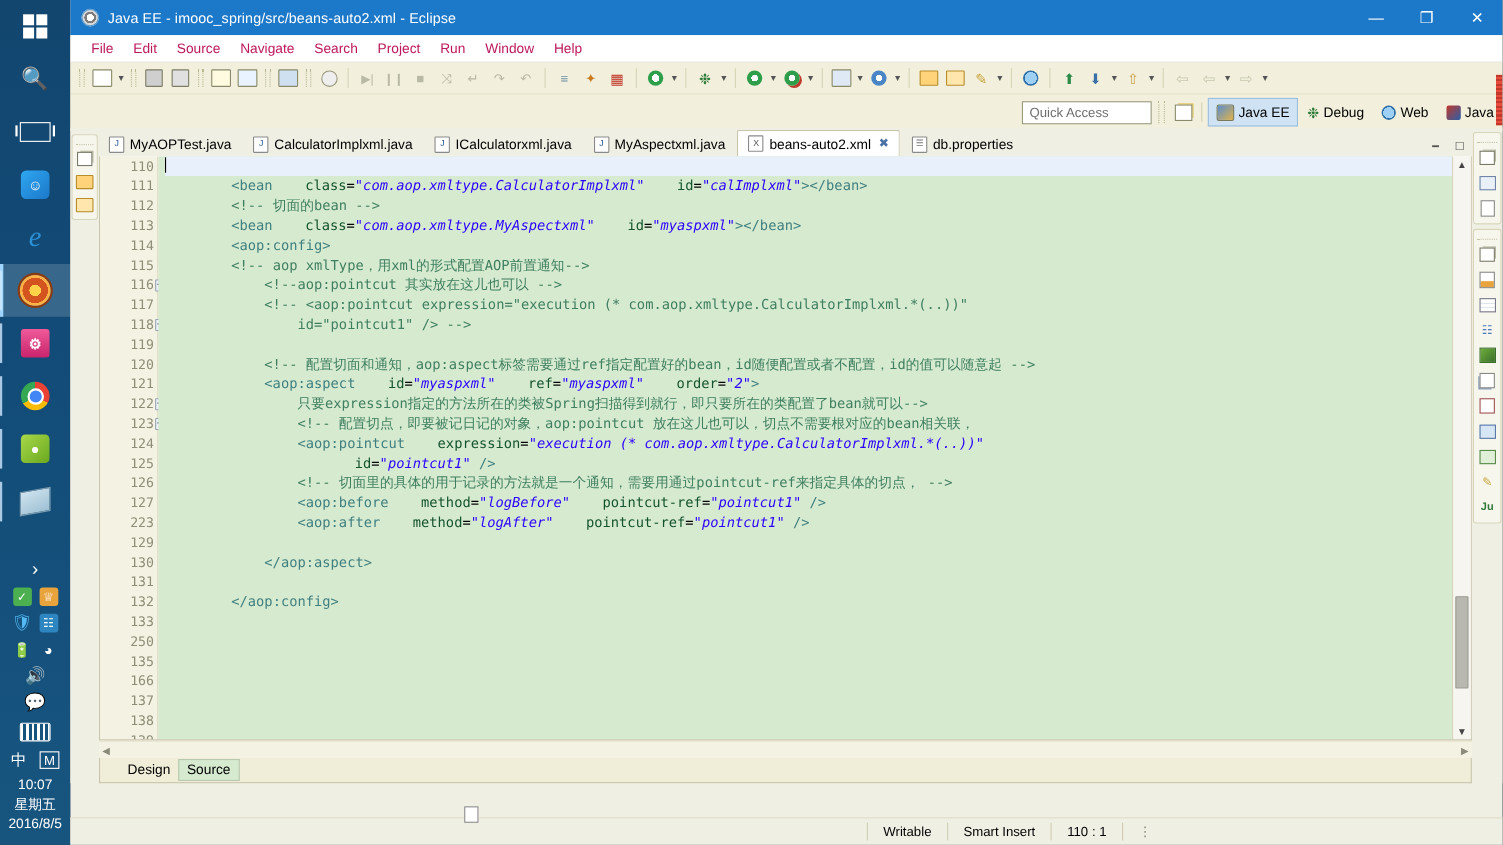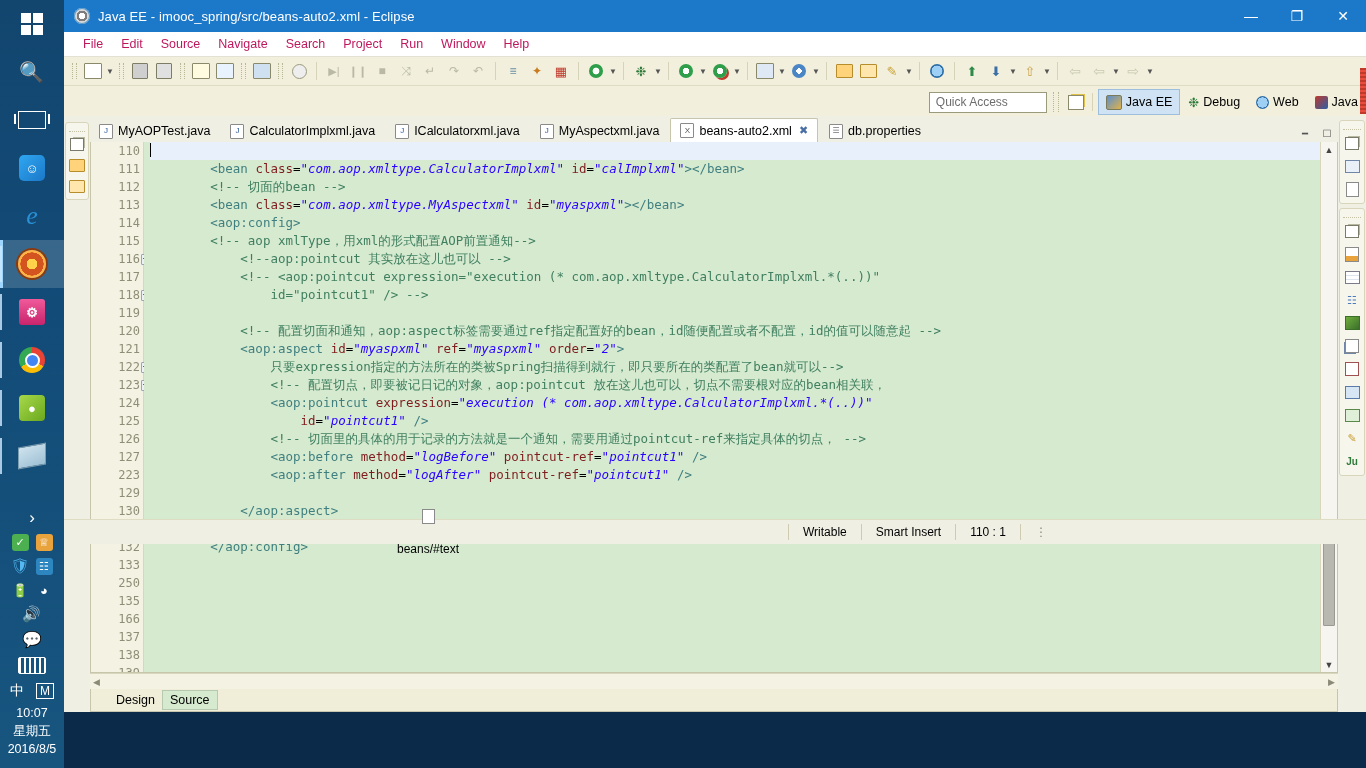--- a/index.html
+++ b/index.html
@@ -35,21 +35,21 @@
 
   .tb-bottom{position:absolute;bottom:0;left:0;width:64px;padding-bottom:4px;}
   .tray-row{display:flex;justify-content:center;align-items:center;gap:7px;height:24px;}
   .tray-ic{width:17px;height:17px;border-radius:3px;display:flex;align-items:center;justify-content:center;font-size:11px;color:#fff;}
   .tray-one{display:flex;justify-content:center;align-items:center;height:26px;}
   .ime{display:flex;justify-content:center;align-items:center;gap:12px;height:26px;color:#fff;font-size:14px;}
   .ime .boxm{border:1px solid #fff;padding:0 3px;line-height:14px;font-size:12px;}
   .clock{color:#fff;text-align:center;font-size:12.5px;line-height:18px;padding-bottom:6px;}
 
   
-  .eclipse{position:absolute;left:64px;top:0;width:1302px;height:544px;background:#f0efe4;}
+  .eclipse{position:absolute;left:64px;top:0;width:1302px;height:768px;background:#f0efe4;}
   .titlebar{
     height:32px;background:#1c78c8;display:flex;align-items:center;color:#fff;
     font-size:13px;
   }
   .title-ico{width:16px;height:16px;margin:0 8px 0 10px;border-radius:50%;
     background:radial-gradient(circle at 50% 50%,#fff 0 28%,#7d7d7d 29% 46%,#d8d8d8 47% 100%);
     box-shadow:0 0 0 1px #5599cc inset;flex:none;}
   .title-text{flex:1;letter-spacing:.1px;}
   .wbtns{display:flex;height:32px;}
   .wbtn{width:46px;height:32px;display:flex;align-items:center;justify-content:center;font-size:14px;color:#fff;}
@@ -100,21 +100,21 @@
   .fold:before{content:"";position:absolute;left:1px;right:1px;top:3px;height:1px;background:#5a6b7d;}
 
   .code{flex:1;background:#d6ead0;position:relative;overflow:hidden;}
   .codeinner{position:absolute;left:0;top:0;right:0;top:0;padding-left:6px;}
   .cl{height:18px;line-height:18px;white-space:pre;
       font-family:"DejaVu Sans Mono","Liberation Mono",monospace;font-size:12.5px;color:#000;}
   .cl.cur{background:#e8f0fb;}
   .caret{display:inline-block;width:1px;height:14px;background:#000;vertical-align:-2px;}
   .cmt{color:#3f7f5f;}
   .tag{color:#3f7f7f;}
-  .att{color:#7f1d1d;}
+  .att{color:#14532d;margin-left:22px;}
   .val{color:#2a00ff;font-style:italic;}
   .eq{color:#000;}
 
   .vscroll{width:16px;background:#f6f5ef;border-left:1px solid #d9d6be;position:relative;}
   .vs-arrow{height:15px;display:flex;align-items:center;justify-content:center;font-size:9px;color:#444;}
   .vs-thumb{position:absolute;left:2px;right:2px;background:#b8b8b0;border:1px solid #9a9a92;border-radius:1px;}
   .hscroll{height:15px;background:#f4f2e2;border-top:1px solid #d9d6be;display:flex;align-items:center;justify-content:space-between;padding:0 3px;}
   .hs-arrow{font-size:9px;color:#8a8a78;}
 
   .dstabs{height:22px;background:#f0eed8;display:flex;align-items:center;padding-left:18px;border:1px solid #c8c5ad;border-top:none;}

